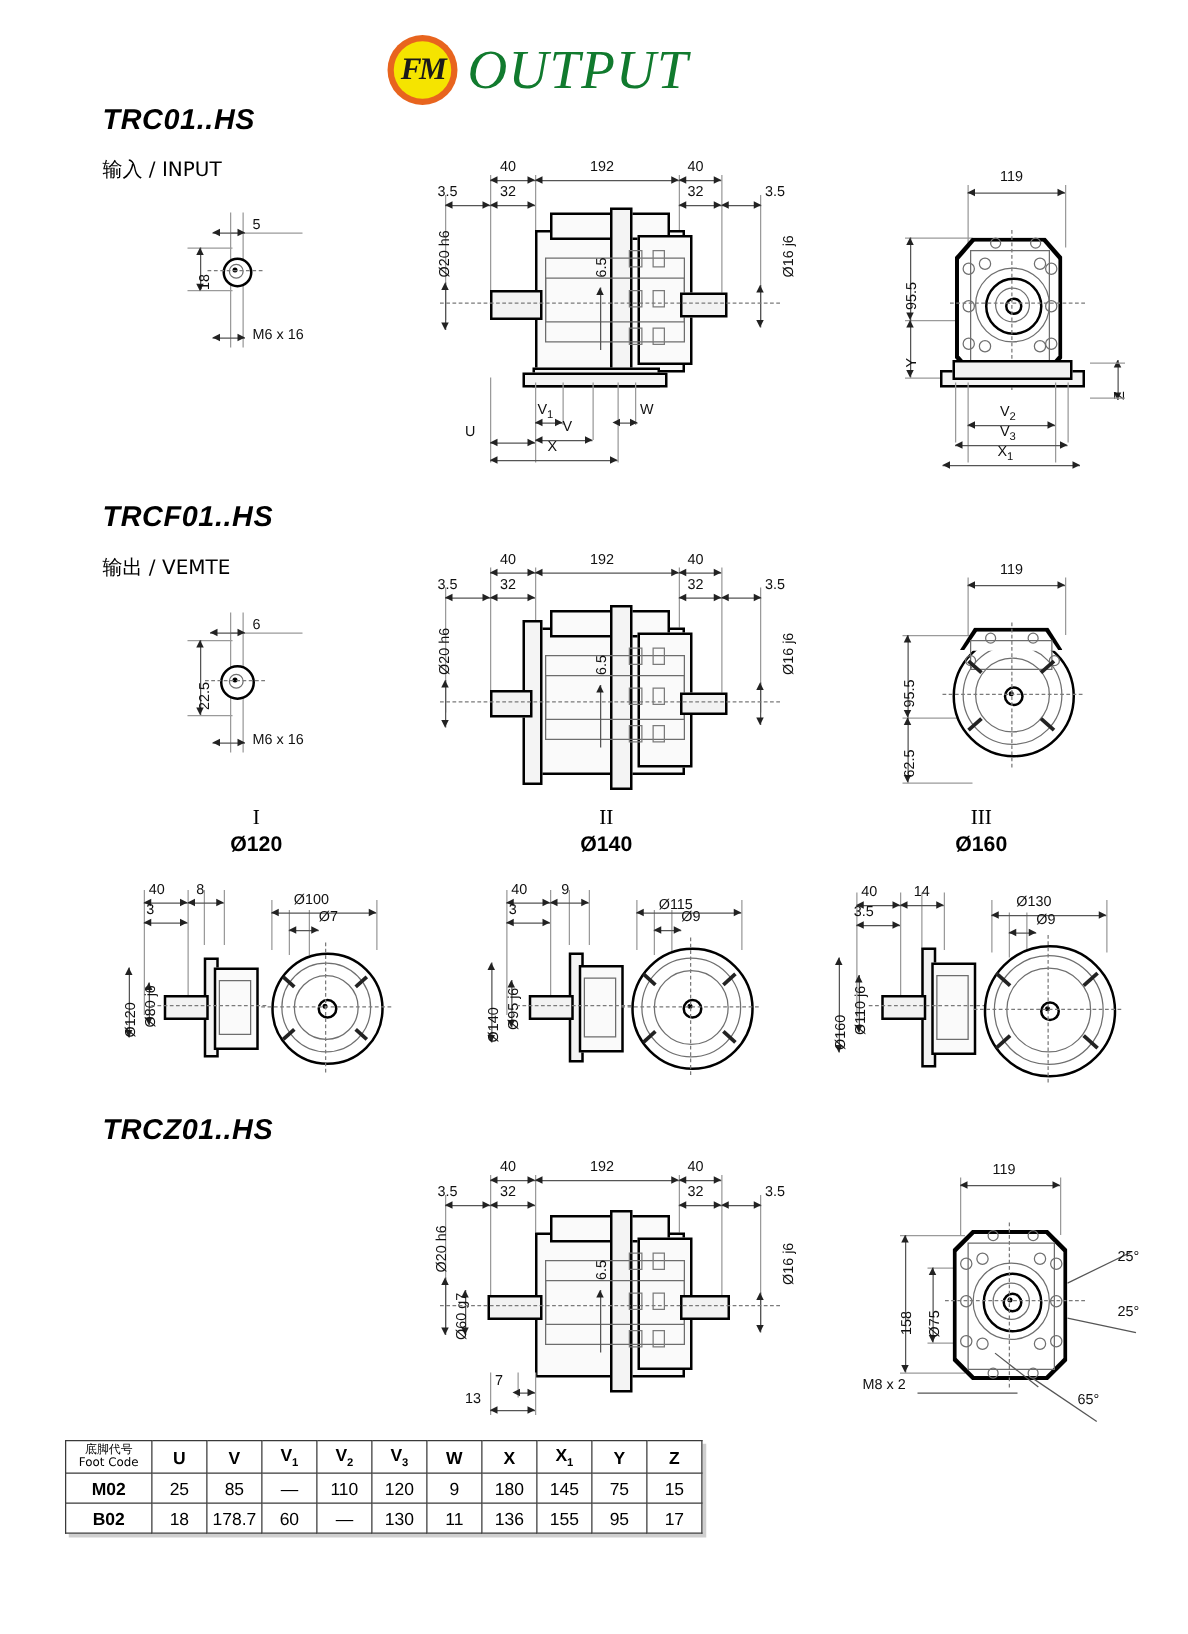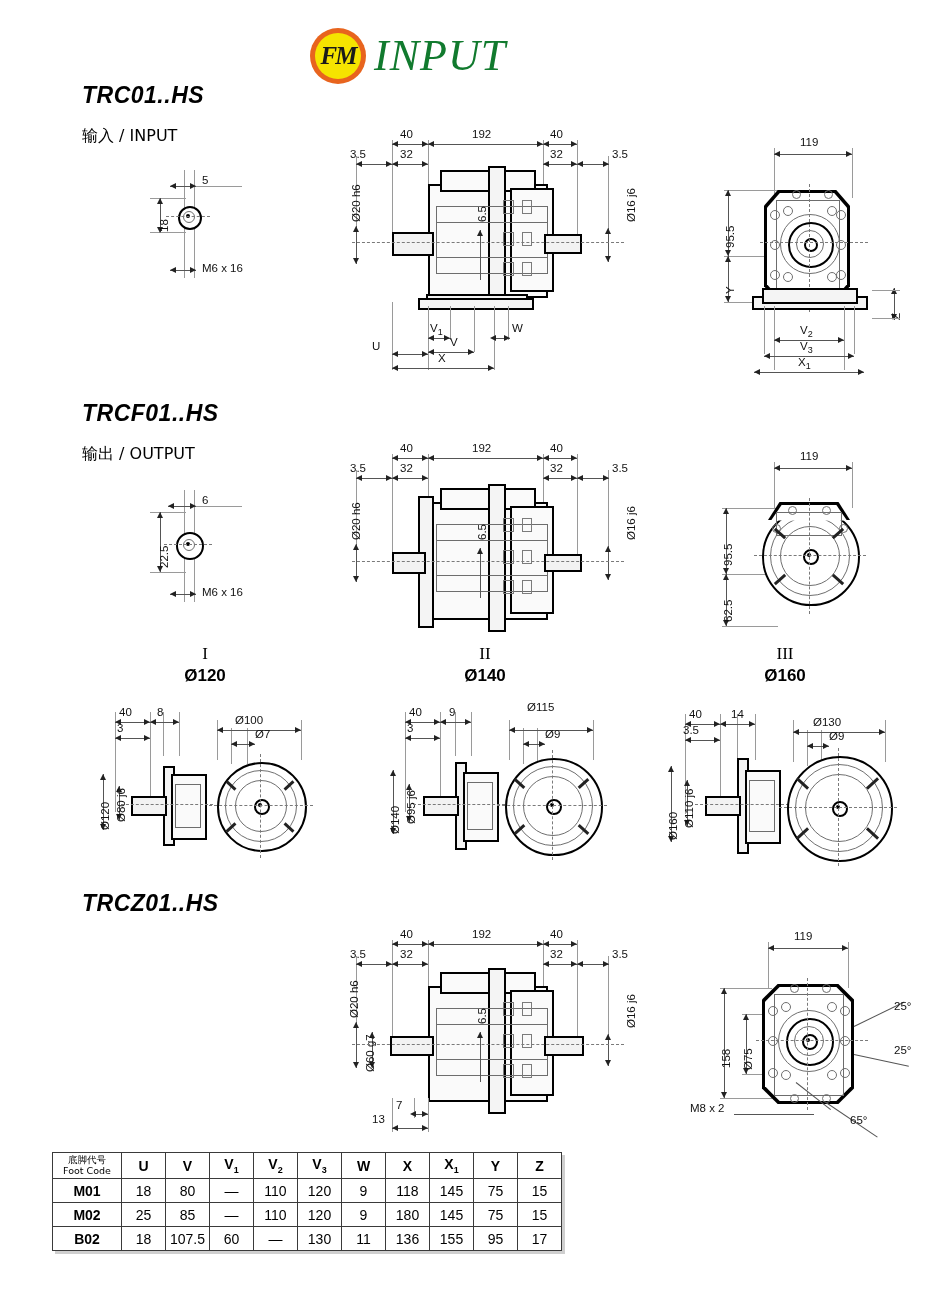--- a/index.html
+++ b/index.html
@@ -82,21 +82,21 @@
 
 <div class="pg">
 
   <div class="abs" id="header">
     <div id="logo-wrap">
       <div class="logo-mark">
         <div class="ring"></div>
           <div class="disc"></div>
         <div class="mono">FM</div>
       </div>
-      <div class="brand">INPUT</div>
+      <div class="brand">OUTPUT</div>
     </div>
   </div>
 
   <div class="abs sec-title" style="left:82px;top:82px;">TRC01..HS</div>
   <div class="abs sub-title" style="left:82px;top:126px;">输入 / INPUT</div>
 
   <div class="abs" style="left:140px;top:170px;width:150px;height:130px;">
     <div class="ext" style="left:44px;top:0px;height:108px;"></div>
     <div class="ext" style="left:54px;top:0px;height:108px;"></div>
     <div class="exth" style="left:10px;top:62px;width:36px;"></div>
@@ -305,21 +305,21 @@
     <div class="arrw ar-r" style="left:172px;top:231px;"></div>
     <div class="dim" style="left:124px;top:218px;">V<span class="sub">3</span></div>
 
     <div class="ln h thin" style="left:78px;top:250px;width:110px;"></div>
     <div class="arrw ar-l" style="left:78px;top:247px;"></div>
     <div class="arrw ar-r" style="left:182px;top:247px;"></div>
     <div class="dim" style="left:122px;top:234px;">X<span class="sub">1</span></div>
   </div>
 
   <div class="abs sec-title" style="left:82px;top:400px;">TRCF01..HS</div>
-  <div class="abs sub-title" style="left:82px;top:444px;">输出 / OUTPUT</div>
+  <div class="abs sub-title" style="left:82px;top:444px;">输出 / VEMTE</div>
 
   <div class="abs" style="left:140px;top:490px;width:150px;height:130px;">
     <div class="ext" style="left:44px;top:0px;height:112px;"></div>
     <div class="ext" style="left:54px;top:0px;height:112px;"></div>
     <div class="exth" style="left:10px;top:82px;width:36px;"></div>
     <div class="exth" style="left:10px;top:22px;width:36px;"></div>
     <div class="ln v thin" style="left:20px;top:22px;height:60px;"></div>
     <div class="arrw ar-u" style="left:17px;top:22px;"></div>
     <div class="arrw ar-d" style="left:17px;top:76px;"></div>
     <div class="dim rot" style="left:18px;top:78px;">22.5</div>
@@ -563,21 +563,21 @@
     <div class="inner" style="left:82px;top:82px;width:24px;height:46px;"></div>
     <div class="cl" style="left:28px;top:104px;width:92px;"></div>
 
     <div class="ext" style="left:124px;top:20px;height:40px;"></div>
     <div class="ext" style="left:208px;top:20px;height:40px;"></div>
     <div class="ext" style="left:138px;top:28px;height:36px;"></div>
     <div class="ext" style="left:152px;top:28px;height:36px;"></div>
     <div class="ln h thin" style="left:124px;top:30px;width:84px;"></div>
     <div class="arrw ar-l" style="left:124px;top:27px;"></div>
     <div class="arrw ar-r" style="left:202px;top:27px;"></div>
-    <div class="dim" style="left:142px;top:1px;">Ø115</div>
+    <div class="dim" style="left:142px;top:18px;">Ø115</div>
     <div class="ln h thin" style="left:138px;top:44px;width:22px;"></div>
     <div class="arrw ar-l" style="left:138px;top:41px;"></div>
     <div class="arrw ar-r" style="left:154px;top:41px;"></div>
     <div class="dim" style="left:160px;top:28px;">Ø9</div>
 
     <div class="circ" style="left:120px;top:58px;width:94px;height:94px;"></div>
     <div class="circ-thin" style="left:128px;top:66px;width:78px;height:78px;"></div>
     <div class="circ-thin" style="left:138px;top:76px;width:58px;height:58px;"></div>
     <div class="circ" style="left:161px;top:99px;width:12px;height:12px;"></div>
     <div class="dot" style="left:165px;top:103px;width:4px;height:4px;"></div>
@@ -791,21 +791,21 @@
     <div class="circ-thin" style="left:114px;top:172px;width:7px;height:7px;"></div>
     <div class="circ-thin" style="left:146px;top:172px;width:7px;height:7px;"></div>
     <div class="cl" style="left:80px;top:118px;width:112px;"></div>
     <div class="clv" style="left:131px;top:56px;height:132px;"></div>
 
     <div class="ln thin" style="left:178px;top:104px;width:56px;height:1px;transform:rotate(-26deg);transform-origin:left center;"></div>
     <div class="dim" style="left:218px;top:78px;">25°</div>
     <div class="ln thin" style="left:178px;top:132px;width:56px;height:1px;transform:rotate(12deg);transform-origin:left center;"></div>
     <div class="dim" style="left:218px;top:122px;">25°</div>
     <div class="ln thin" style="left:150px;top:180px;width:62px;height:1px;transform:rotate(34deg);transform-origin:left center;"></div>
-    <div class="dim" style="left:174px;top:192px;">65°</div>
+    <div class="dim" style="left:186px;top:192px;">65°</div>
 
     <div class="ln thin" style="left:58px;top:192px;width:80px;height:1px;"></div>
     <div class="ln thin" style="left:120px;top:160px;width:44px;height:1px;transform:rotate(38deg);transform-origin:left center;"></div>
     <div class="dim" style="left:14px;top:180px;">M8 x 2</div>
   </div>
 
   <table id="spec-table">
     <thead>
       <tr>
         <th class="corner">
@@ -819,49 +819,36 @@
         <th class="col">V<span class="sub">3</span></th>
         <th class="col">W</th>
         <th class="col">X</th>
         <th class="col">X<span class="sub">1</span></th>
         <th class="col">Y</th>
         <th class="col">Z</th>
       </tr>
     </thead>
     <tbody>
       <tr>
-        <td class="rowhdr">M01</td>
-        <td>18</td>
-        <td>80</td>
-        <td>—</td>
-        <td>110</td>
-        <td>120</td>
-        <td>9</td>
-        <td>118</td>
-        <td>145</td>
-        <td>75</td>
-        <td>15</td>
-      </tr>
-      <tr>
         <td class="rowhdr">M02</td>
         <td>25</td>
         <td>85</td>
         <td>—</td>
         <td>110</td>
         <td>120</td>
         <td>9</td>
         <td>180</td>
         <td>145</td>
         <td>75</td>
         <td>15</td>
       </tr>
       <tr>
         <td class="rowhdr">B02</td>
         <td>18</td>
-        <td>107.5</td>
+        <td>178.7</td>
         <td>60</td>
         <td>—</td>
         <td>130</td>
         <td>11</td>
         <td>136</td>
         <td>155</td>
         <td>95</td>
         <td>17</td>
       </tr>
     </tbody>

